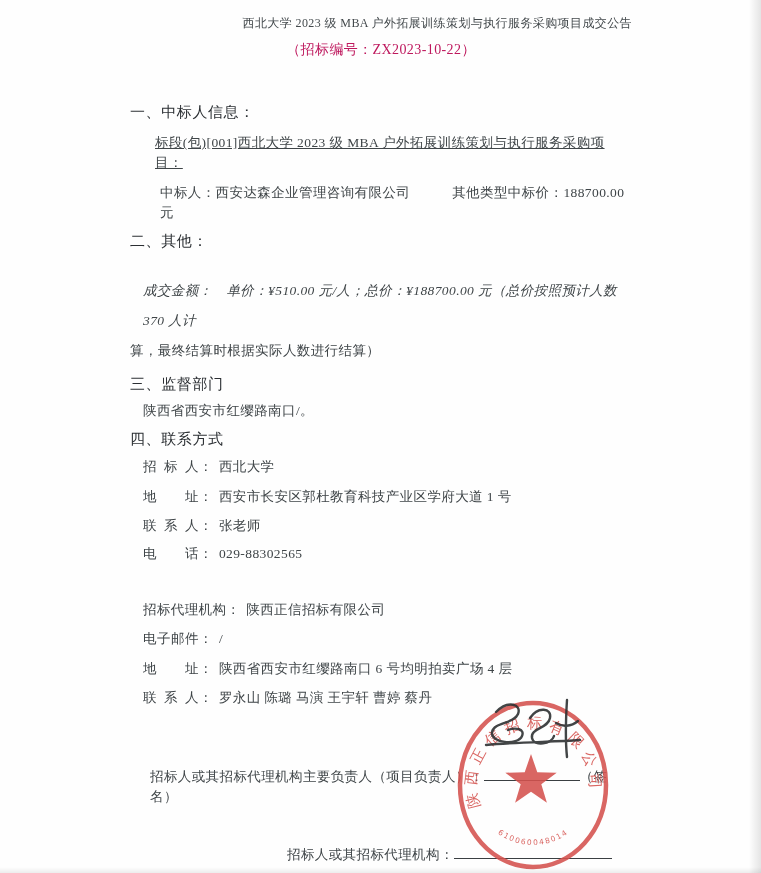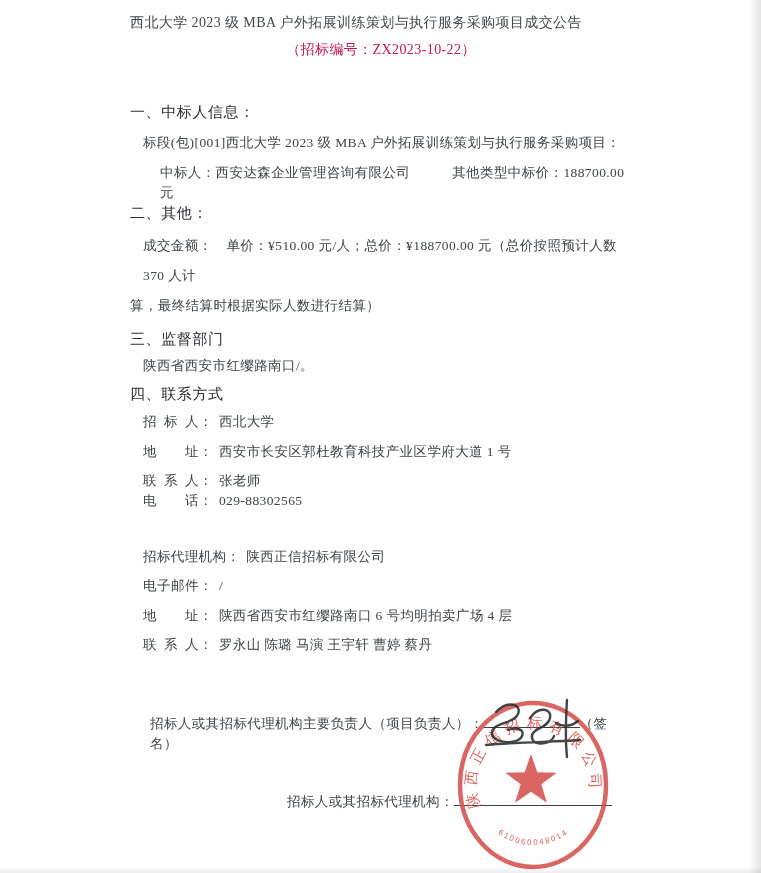--- a/index.html
+++ b/index.html
@@ -12,39 +12,39 @@
     color:#3f4548;
     font-size:13.5px;
     letter-spacing:.4px;
     line-height:20px;
   }
   .edge-right{position:absolute;top:0;right:0;width:12px;height:100%;
     background:linear-gradient(to right,rgba(0,0,0,0),rgba(0,0,0,0.10));}
   .edge-bottom{position:absolute;bottom:0;left:0;width:100%;height:6px;
     background:linear-gradient(to bottom,rgba(0,0,0,0),rgba(0,0,0,0.07));}
   .content{padding:0 129px 0 130px;}
-  .title{margin-top:12px;text-align:left;font-size:14px;line-height:22px;color:#43494c;}
+  .title{margin-top:12px;text-align:right;font-size:12px;line-height:22px;color:#43494c;}
   .subtitle{margin-top:6px;text-align:center;font-size:14px;color:#be185d;}
   .h{font-weight:normal;font-size:15px;color:#2b2f33;letter-spacing:.6px;}
   .h1{margin-top:42px;}
-  .h2{}
+  .h2{margin-top:8px;}
   .h3{margin-top:8px;}
   .h4{margin-top:8px;}
-  .lot{margin-top:11px;margin-left:13px;}
+  .lot{margin-top:11px;margin-left:25px;text-decoration:underline;}
   .winner{margin-top:10px;margin-left:30px;}
   .winner .gap{display:inline-block;width:42px;}
-  .s2l1{margin-top:8px;margin-left:13px;line-height:30px;}
+  .s2l1{margin-top:25px;margin-left:13px;line-height:30px;font-style:italic;}
   .s2l2{margin-left:0;line-height:30px;}
   .supervise{margin-top:7px;margin-left:13px;}
   .contact-row{margin-left:13px;}
   .lbl{display:inline-block;width:56px;text-align:justify;text-align-last:justify;-moz-text-align-last:justify;}
   .contact-row.first .lbl{width:auto;text-align-last:auto;}
   .val{margin-left:6px;}
   .r1{margin-top:8px;}  .r2{margin-top:10px;} .r3{margin-top:9px;}
-  .r4{}  .r5{margin-top:9px;}
+  .r4{margin-top:8px;}  .r5{margin-top:9px;}
   .agency-gap{margin-top:36px !important;}
   .sig1{margin-top:58px;margin-left:20px;}
   .sig2{margin-top:37px;margin-left:157px;}
   .uline{display:inline-block;border-bottom:1.3px solid #3a3f42;height:14px;vertical-align:baseline;}
   .ul1{width:96px;}
   .ul2{width:158px;}
   .seal{position:absolute;left:448px;top:692px;pointer-events:none;}
   .autograph{position:absolute;left:478px;top:696px;pointer-events:none;}
 </style>
 </head>

